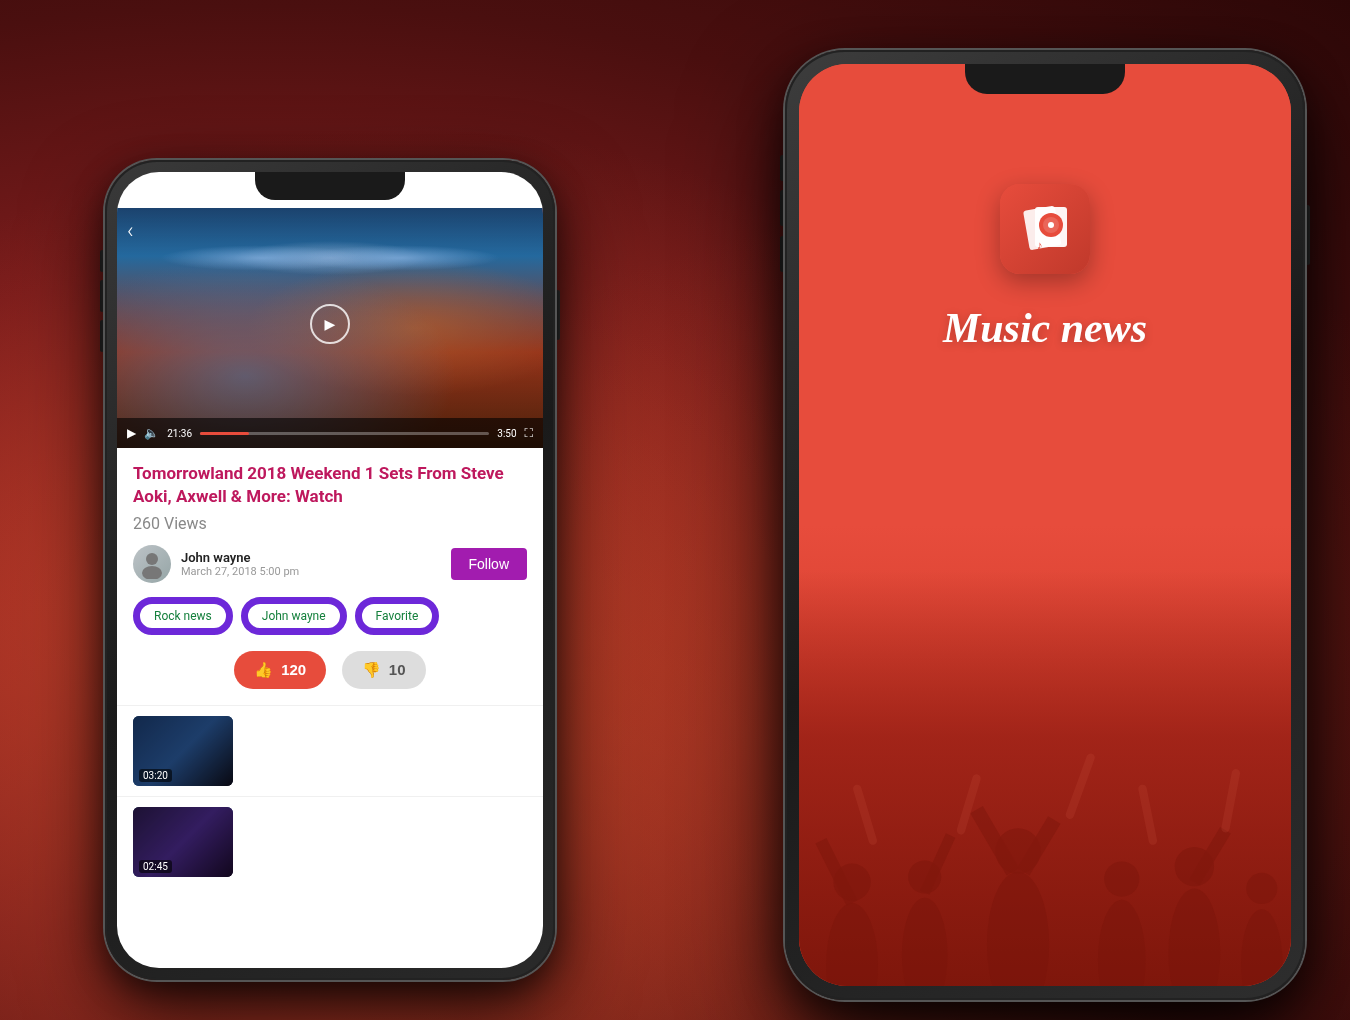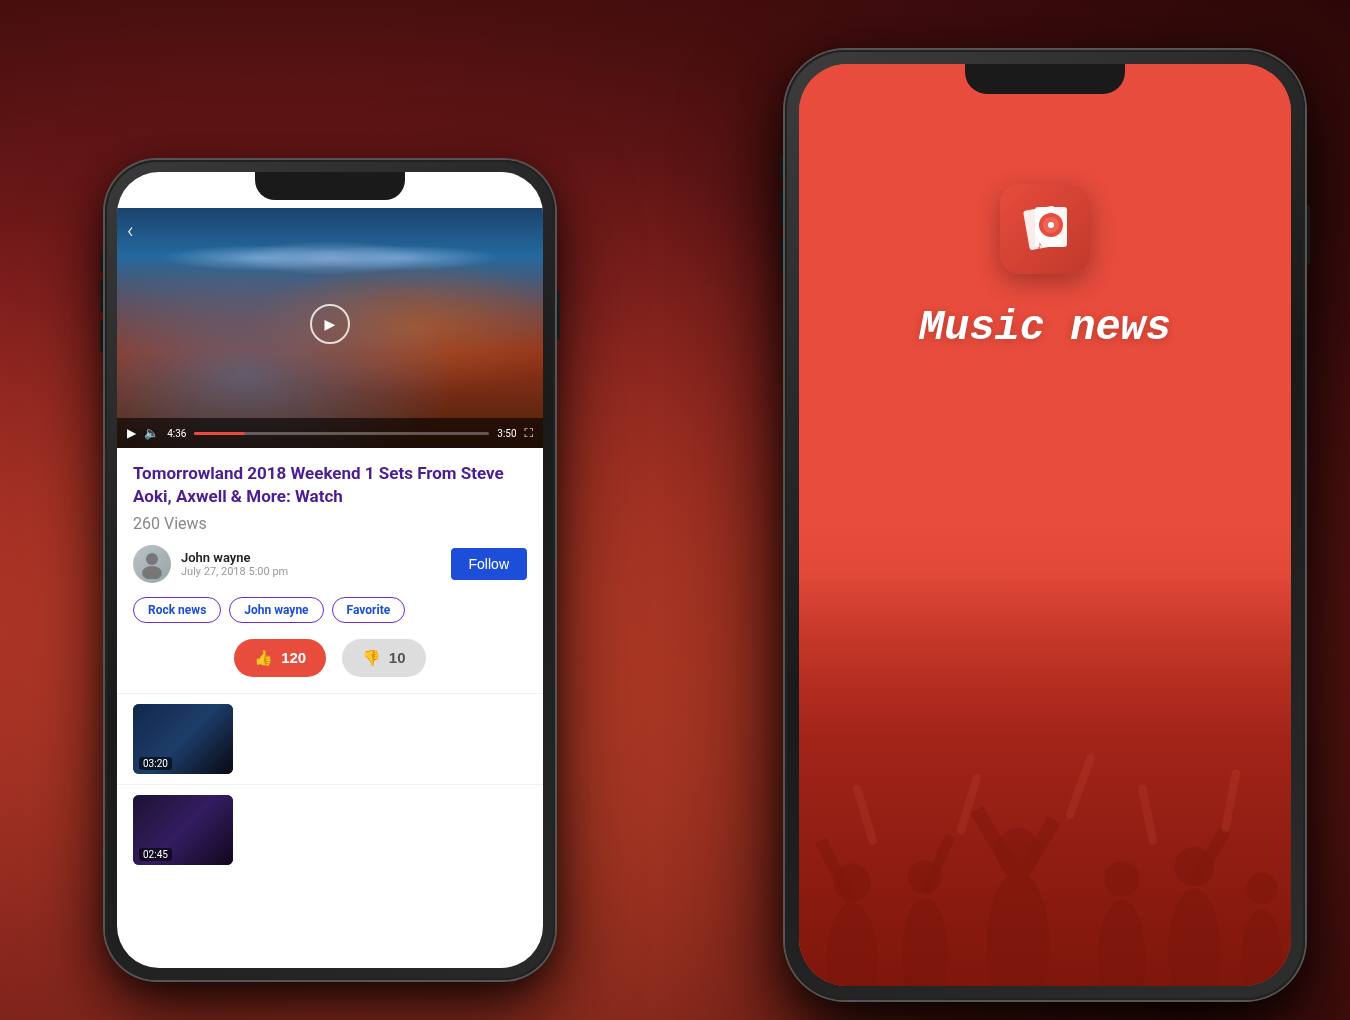--- a/index.html
+++ b/index.html
@@ -188,21 +188,21 @@
     .time-label { color: #fff; font-size: 10px; }
 
     
     .content-area {
       padding: 14px 16px 0;
       background: #fff;
     }
     .article-title {
       font-size: 17px;
       font-weight: 700;
-      color: #4c1d95;
+      color: #be185d;
       line-height: 1.35;
       margin-bottom: 6px;
     }
     .views-count {
       font-size: 16px;
       color: #888;
       margin-bottom: 12px;
     }
 
     
@@ -232,44 +232,43 @@
     .author-name {
       font-size: 13px;
       font-weight: 600;
       color: #222;
     }
     .author-date {
       font-size: 11px;
       color: #999;
     }
     .follow-btn {
-      background: #1d4ed8;
+      background: #a21caf;
       color: #fff;
       border: none;
       border-radius: 4px;
       padding: 8px 18px;
       font-size: 14px;
       font-weight: 500;
       cursor: pointer;
     }
 
     
     .tags-row {
       display: flex;
       gap: 8px;
       margin-bottom: 16px;
     }
     .tag {
-      border: 1px solid #6d28d9;
+      border: 7px solid #6d28d9;
       border-radius: 20px;
       padding: 5px 14px;
       font-size: 12px;
-      color: #1d4ed8;
+      color: #15803d;
       cursor: pointer;
-      font-weight: bold;
     }
 
     
     .reaction-row {
       display: flex;
       justify-content: center;
       gap: 16px;
       margin-bottom: 16px;
     }
     .like-btn {
@@ -429,21 +428,21 @@
       margin-bottom: 30px;
       position: relative;
       z-index: 5;
     }
 
     .app-title {
       font-size: 42px;
       font-weight: 700;
       color: #fff;
       font-style: italic;
-      font-family: Liberation Mono, monospace;
+      font-family: Liberation Serif, serif;
       text-shadow: 0 2px 10px rgba(0,0,0,0.2);
       position: relative;
       z-index: 5;
     }
 
     
     .crowd-svg {
       position: absolute;
       bottom: 0;
       width: 100%;
@@ -495,21 +494,21 @@
 
         <div class="back-btn">‹</div>
 
         <div class="play-btn">
           <span>▶</span>
         </div>
 
         <div class="progress-bar-area">
           <span class="ctrl-icon">▶</span>
           <span class="ctrl-icon">🔈</span>
-          <span class="time-label">4:36</span>
+          <span class="time-label">21:36</span>
           <div class="progress-track">
             <div class="progress-fill"></div>
           </div>
           <span class="time-label">3:50</span>
           <span class="ctrl-icon">⛶</span>
         </div>
       </div>
 
       <div class="content-area">
         <div class="article-title">Tomorrowland 2018 Weekend 1 Sets From Steve Aoki, Axwell &amp; More: Watch</div>
@@ -518,21 +517,21 @@
         <div class="author-row">
           <div class="author-info">
             <div class="avatar">
               <svg width="30" height="30" viewBox="0 0 30 30" fill="#777">
                 <circle cx="15" cy="10" r="6"></circle>
                 <ellipse cx="15" cy="24" rx="10" ry="7"></ellipse>
               </svg>
             </div>
             <div>
               <div class="author-name">John wayne</div>
-              <div class="author-date">July 27, 2018 5:00 pm</div>
+              <div class="author-date">March 27, 2018 5:00 pm</div>
             </div>
           </div>
           <button class="follow-btn">Follow</button>
         </div>
 
         <div class="tags-row">
           <span class="tag">Rock news</span>
           <span class="tag">John wayne</span>
           <span class="tag">Favorite</span>
         </div>

